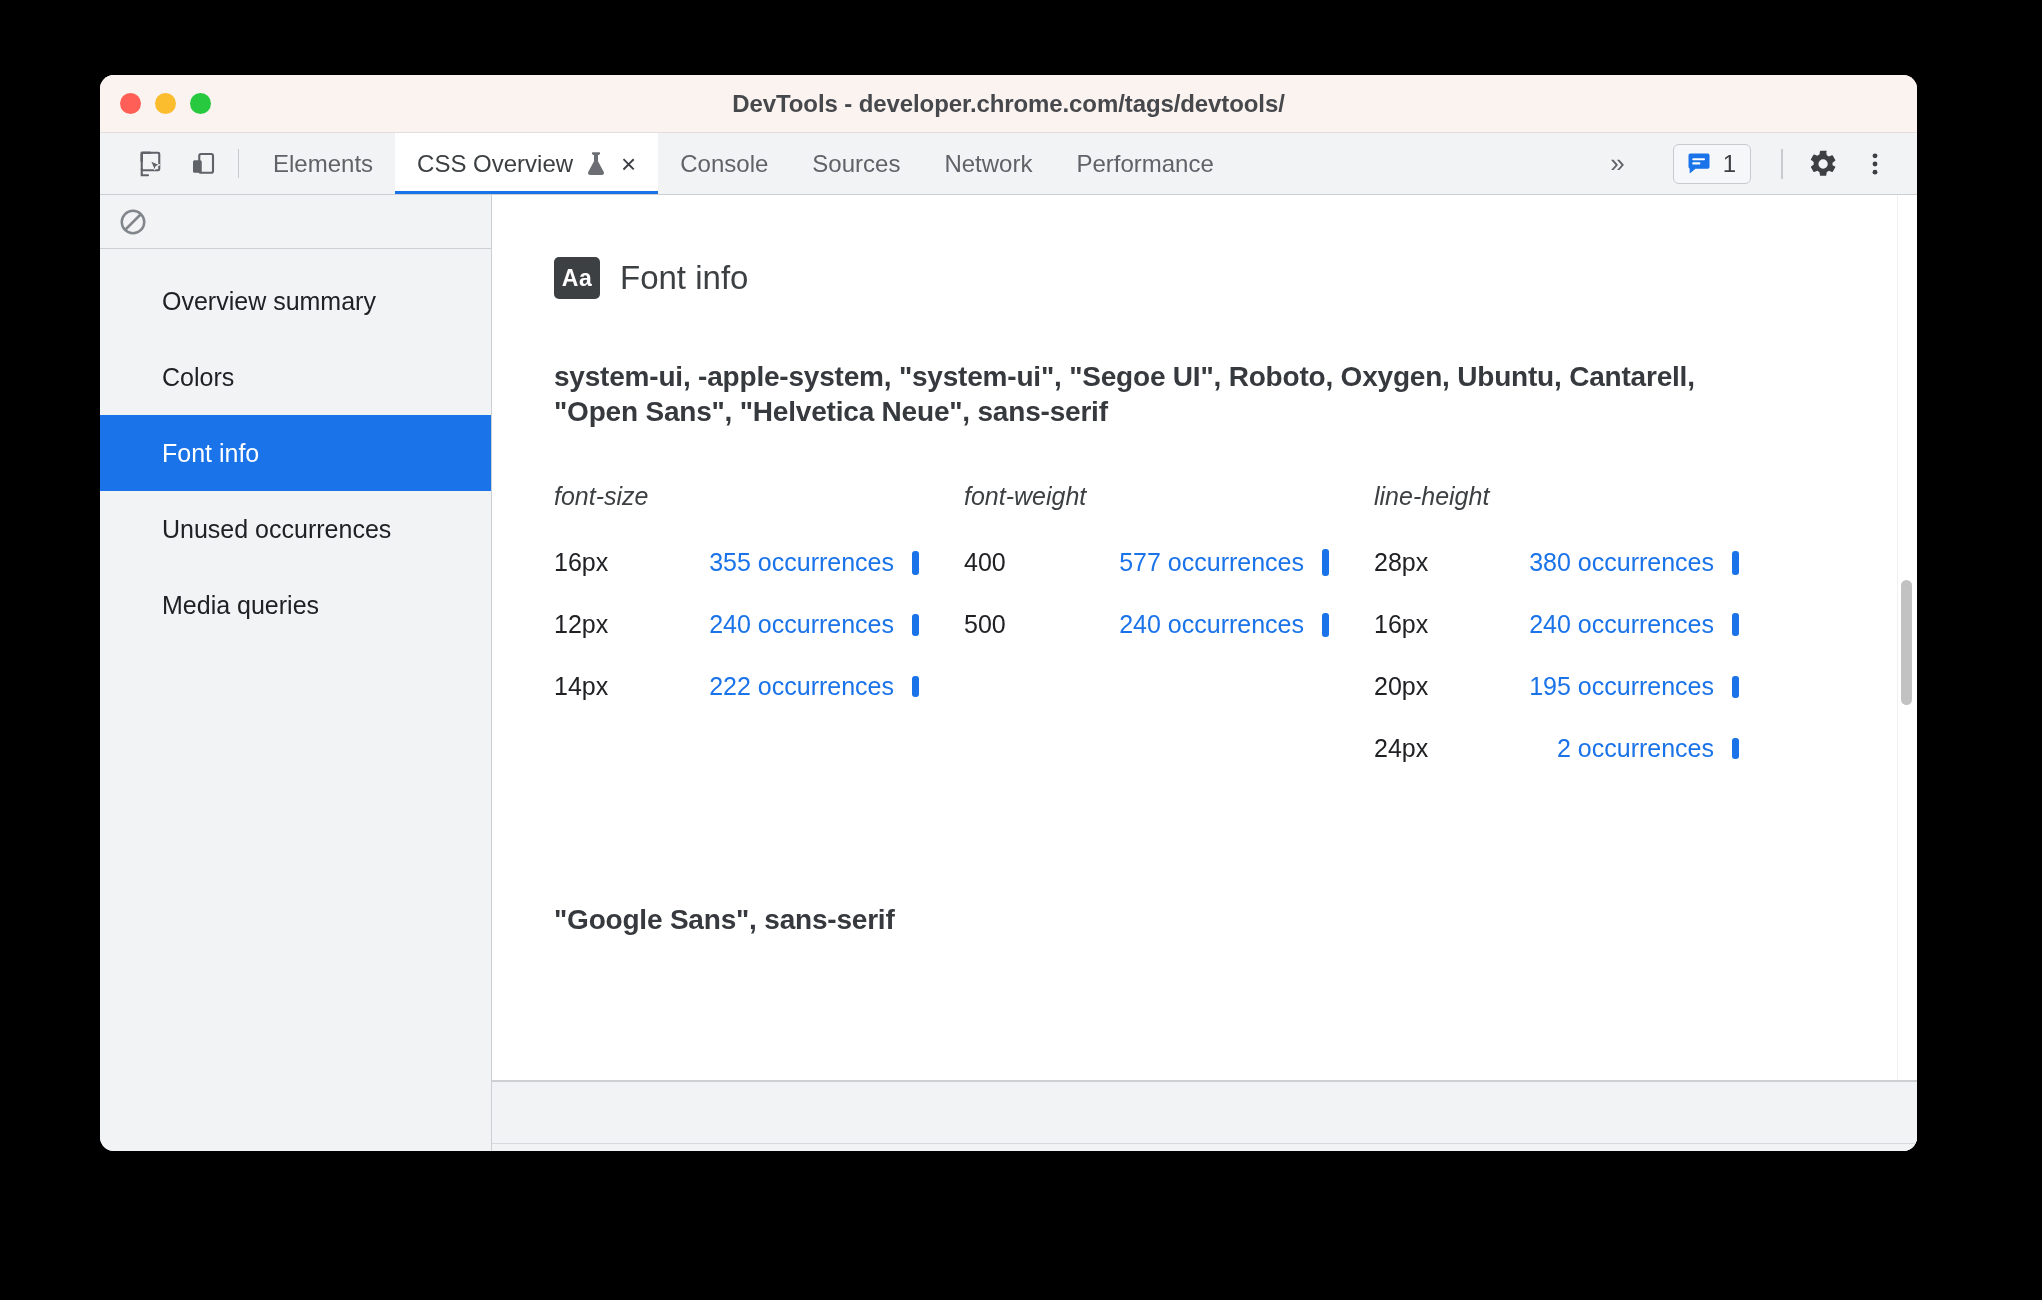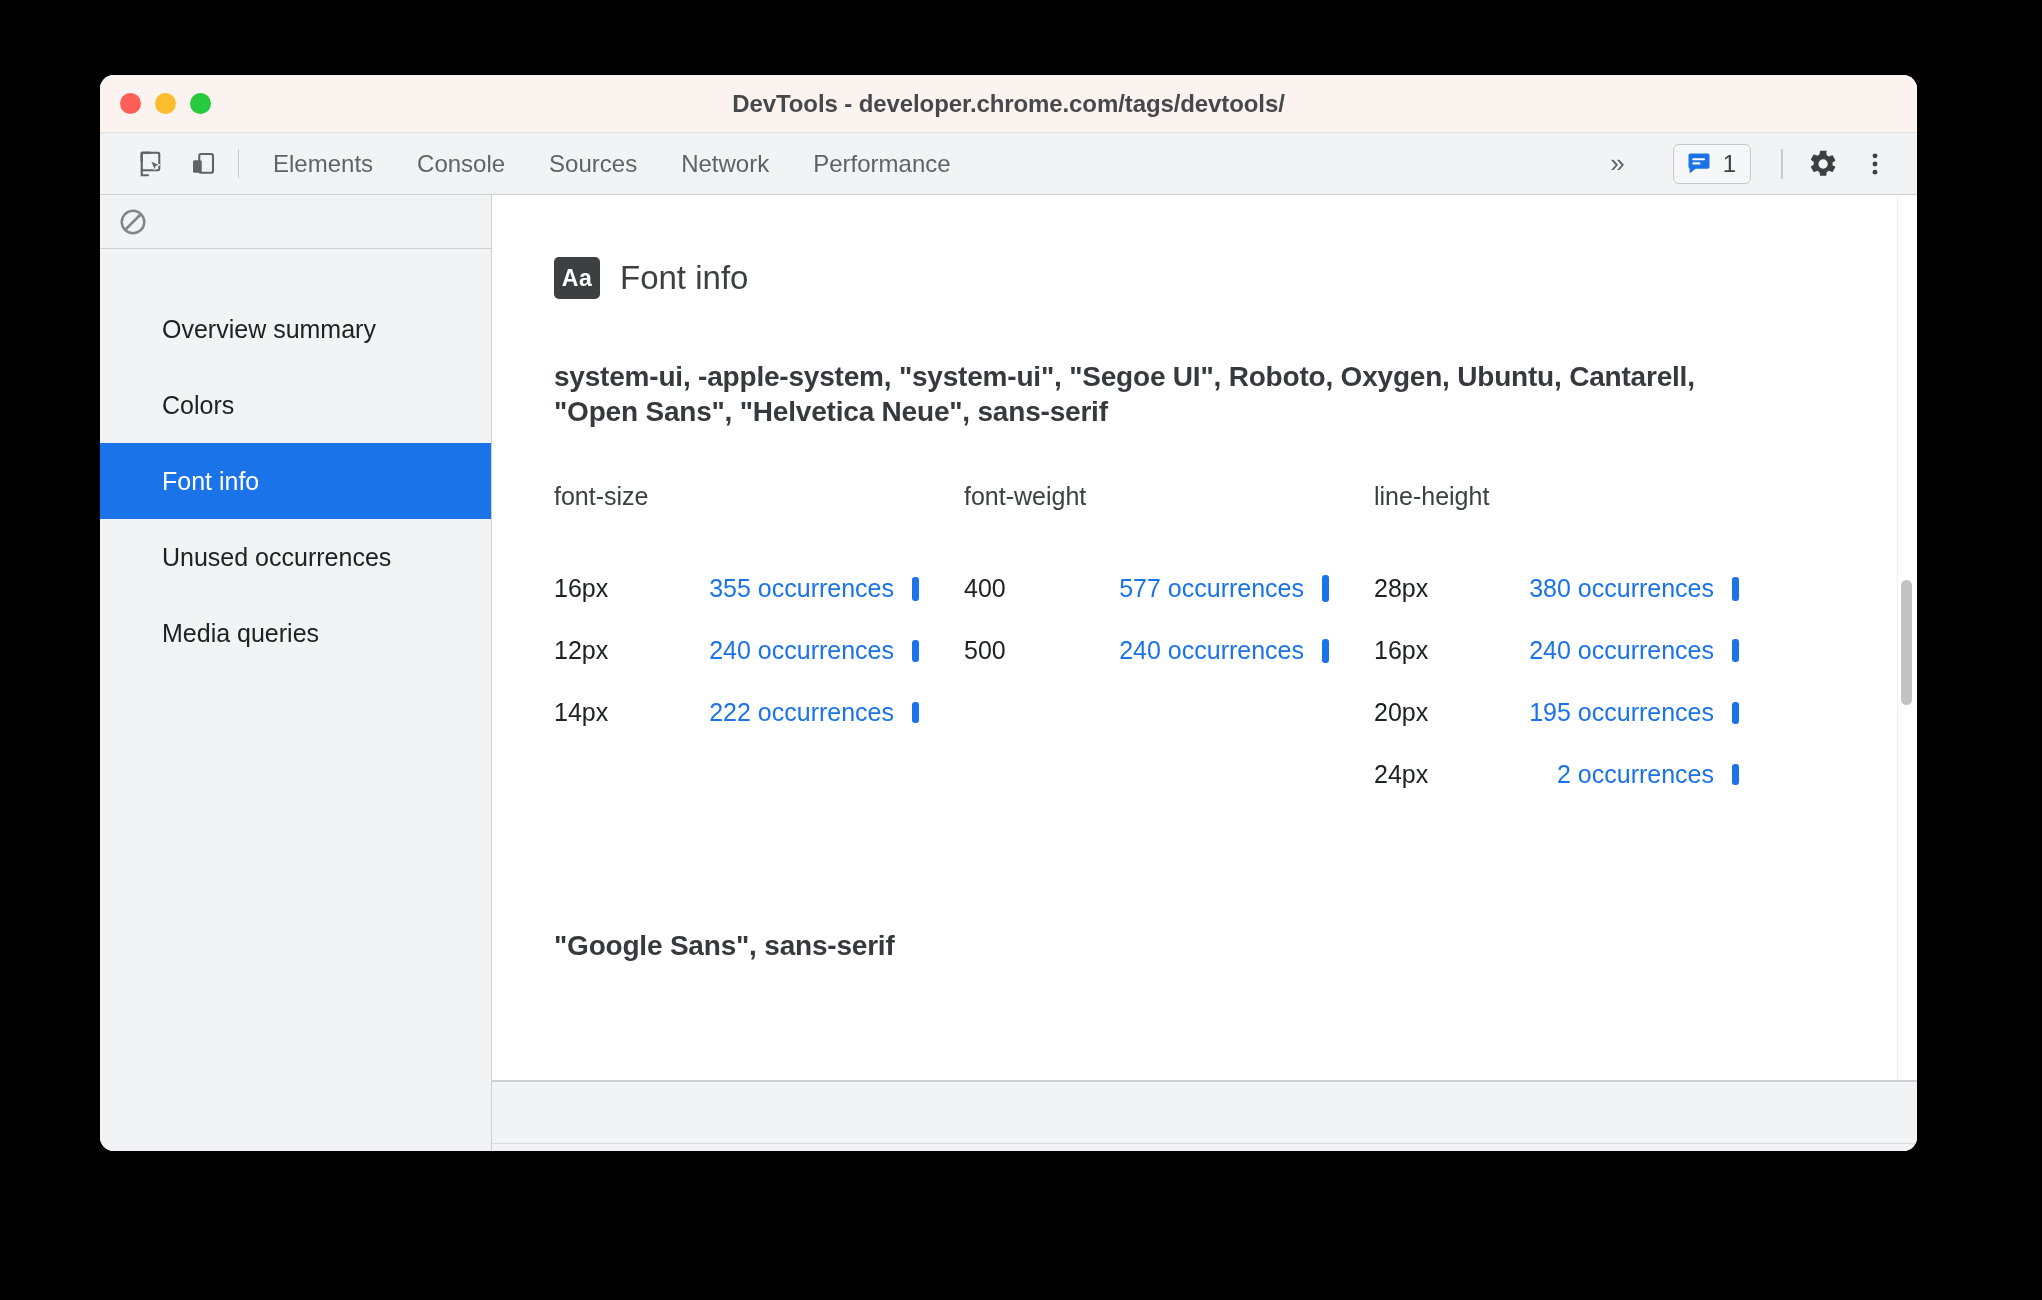--- a/index.html
+++ b/index.html
@@ -173,21 +173,20 @@
   }
 
   
   #sidebar {
     width: 392px;
     flex: 0 0 392px;
     background: #f1f3f4;
     border-right: 1px solid #cdd0d3;
     display: flex;
     flex-direction: column;
-    gap: 28px;
   }
   #sidebar-toolbar {
     height: 54px;
     flex: 0 0 54px;
     border-bottom: 1px solid #cdd0d3;
     display: flex;
     align-items: center;
     padding-left: 18px;
   }
   #sidebar-list {
@@ -266,22 +265,23 @@
   }
   .metric-col {
     display: flex;
     flex-direction: column;
   }
   .metric-col.c0 { width: 410px; }
   .metric-col.c1 { width: 410px; }
   .metric-col.c2 { width: 420px; }
   .col-head {
     font-size: 25px;
+    font-style: italic;
     color: #3c4043;
-    margin-bottom: 46px;
+    margin-bottom: 20px;
     height: 30px;
   }
   .metric-row {
     display: flex;
     align-items: center;
     height: 62px;
   }
   .metric-row.empty { visibility: hidden; }
   .m-label {
     font-size: 25px;
@@ -378,20 +378,30 @@
       </svg>
     </div>
 
     <div class="tb-sep"></div>
 
     <div id="tabs">
       <div class="tab">
         <span>Elements</span>
       </div>
 
+      <div class="tab active">
+        <span style="color:#3c4043">CSS Overview</span>
+        <span class="flask">
+          <svg width="22" height="26" viewBox="0 0 22 26">
+            <path d="M8 2h6v2h-1v6.2l5.4 10.1A2.2 2.2 0 0 1 16.5 24h-11a2.2 2.2 0 0 1-1.9-3.7L9 10.2V4H8z" fill="#6b6f73"></path>
+            <rect x="7" y="1.2" width="8" height="2.2" rx="0.6" fill="#6b6f73"></rect>
+          </svg>
+        </span>
+        <span class="tab-close">×</span>
+      </div>
 
       <div class="tab">
         <span>Console</span>
       </div>
       <div class="tab">
         <span>Sources</span>
       </div>
       <div class="tab">
         <span>Network</span>
       </div>

